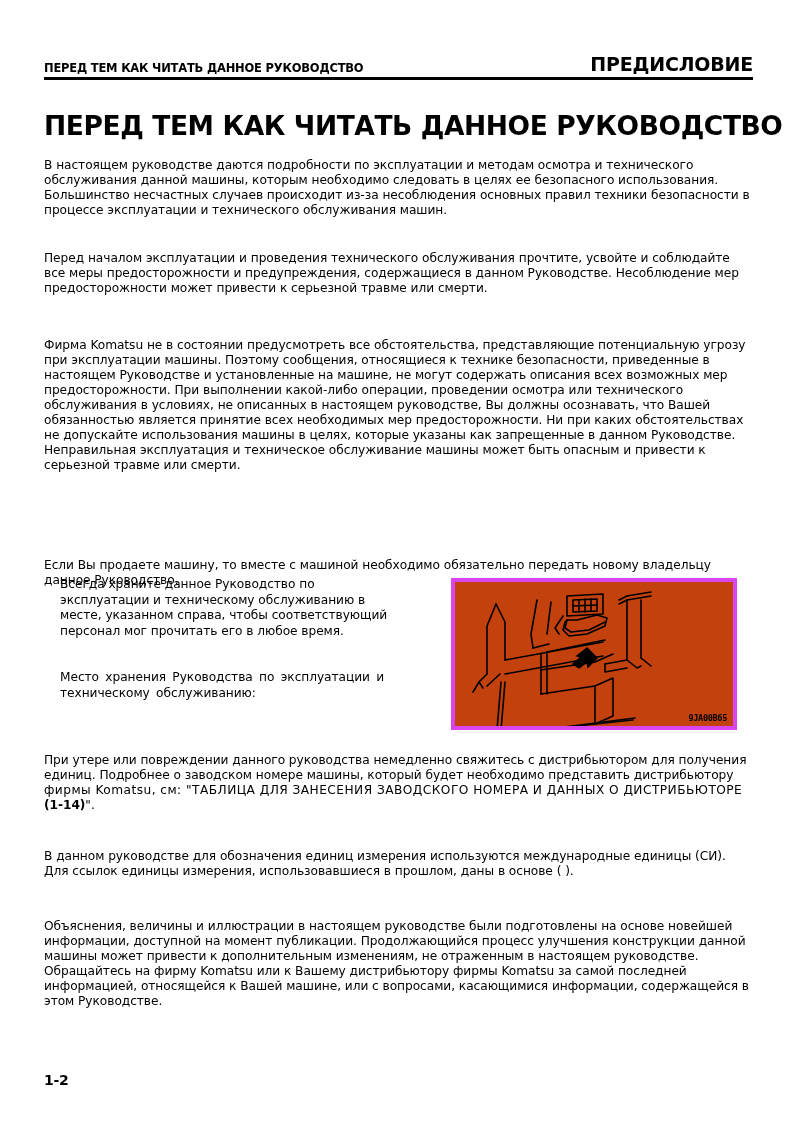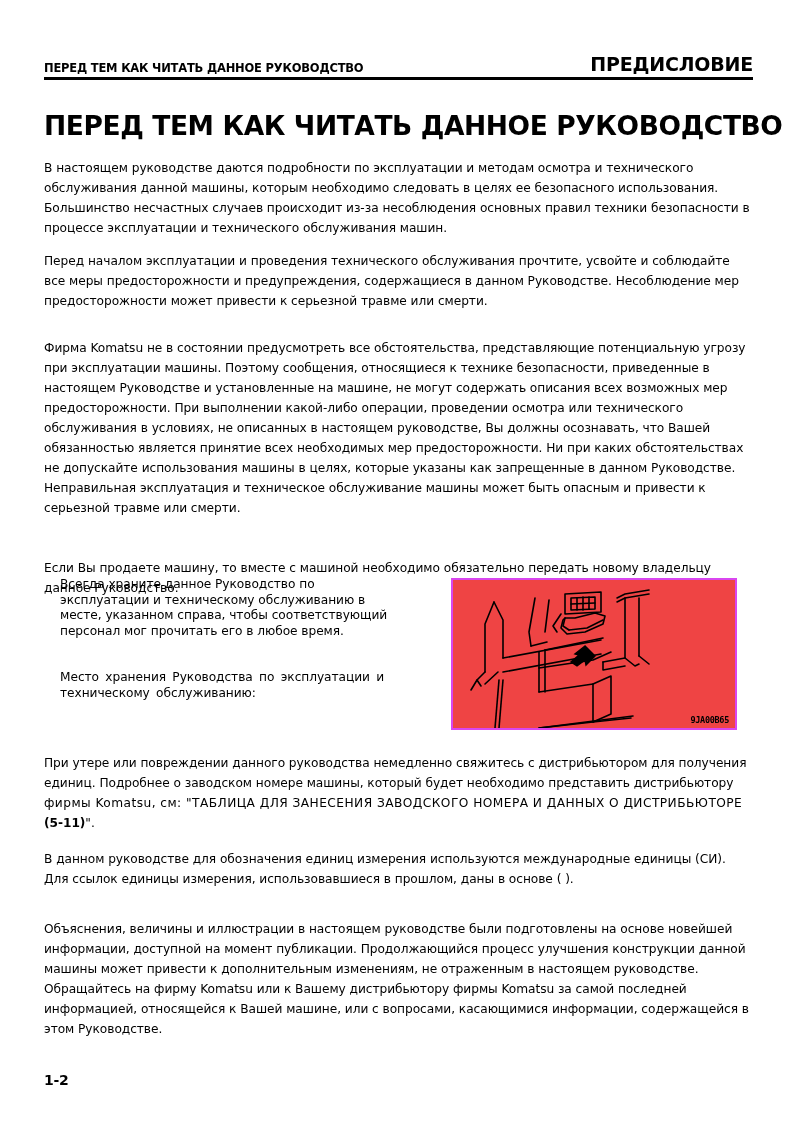--- a/index.html
+++ b/index.html
@@ -77,21 +77,21 @@
 
   
   .body-col {
     position: absolute;
     left: 44px;
     width: 709px;
   }
   p.para {
     margin: 0;
     font-size: 12.2px;
-    line-height: 20px;
+    line-height: 15px;
     letter-spacing: -0.05px;
     color: #000;
   }
   .p1 { top: 158px; }
   .p2 { top: 251px; }
   .p3 { top: 338px; }
   .p4 { top: 518px; margin-top: 40px; }
   .p6 { top: 753px; }
   .p7 { top: 849px; }
   .p8 { top: 919px; }
@@ -124,22 +124,22 @@
   .spaced-sm { letter-spacing: 0.45px; }
   .bold { font-weight: 700; }
 
   
   .figure-box {
     position: absolute;
     left: 451px;
     top: 578px;
     width: 286px;
     height: 152px;
-    border: 2px solid #d946ef;
-    background: #ef4444;
+    border: 4px solid #d946ef;
+    background: #c2410c;
     box-sizing: border-box;
     overflow: hidden;
   }
   .figure-box svg { display: block; }
   .figure-code {
     position: absolute;
     right: 6px;
     bottom: 3px;
     font-size: 8.5px;
     font-weight: 700;
@@ -240,21 +240,21 @@
         <path d="M140 142 L178 138"></path>
         <path d="M86 148 L180 136"></path>
       </g>
 
       <path d="M132 66 L122 74 L126 75 L118 82 L124 86 L132 80 L133 85 L142 76 Z" fill="#000" stroke="#000" stroke-width="1.4"></path>
     </svg>
     <span class="figure-code">9JA00B65</span>
   </div>
 
   <div class="body-col p6">
-    <p class="para"><span>При утере или повреждении данного руководства немедленно свяжитесь с дистрибьютором для получения единиц. Подробнее о заводском номере машины, который будет необходимо представить дистрибьютору </span><span class="spaced-sm">фирмы Komatsu, см: "ТАБЛИЦА ДЛЯ ЗАНЕСЕНИЯ ЗАВОДСКОГО НОМЕРА И ДАННЫХ О ДИСТРИБЬЮТОРЕ </span><span class="bold">(5-11)</span><span>".</span></p>
+    <p class="para"><span>При утере или повреждении данного руководства немедленно свяжитесь с дистрибьютором для получения единиц. Подробнее о заводском номере машины, который будет необходимо представить дистрибьютору </span><span class="spaced-sm">фирмы Komatsu, см: "ТАБЛИЦА ДЛЯ ЗАНЕСЕНИЯ ЗАВОДСКОГО НОМЕРА И ДАННЫХ О ДИСТРИБЬЮТОРЕ </span><span class="bold">(1-14)</span><span>".</span></p>
   </div>
 
   <div class="body-col p7">
     <p class="para">В данном руководстве для обозначения единиц измерения используются международные единицы (СИ). Для ссылок единицы измерения, использовавшиеся в прошлом, даны в основе ( ).</p>
   </div>
 
   <div class="body-col p8">
     <p class="para">Объяснения, величины и иллюстрации в настоящем руководстве были подготовлены на основе новейшей информации, доступной на момент публикации. Продолжающийся процесс улучшения конструкции данной машины может привести к дополнительным изменениям, не отраженным в настоящем руководстве. Обращайтесь на фирму Komatsu или к Вашему дистрибьютору фирмы Komatsu за самой последней информацией, относящейся к Вашей машине, или с вопросами, касающимися информации, содержащейся в этом Руководстве.</p>
   </div>
 

